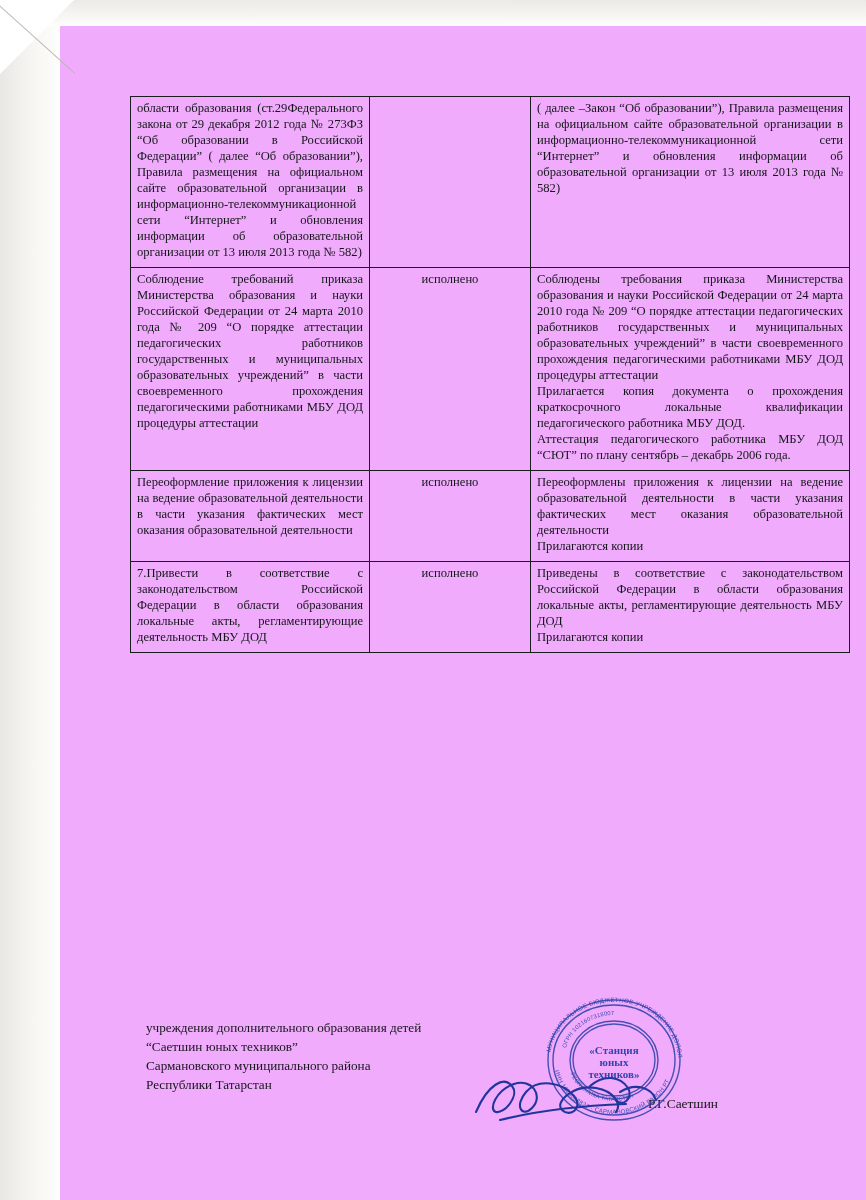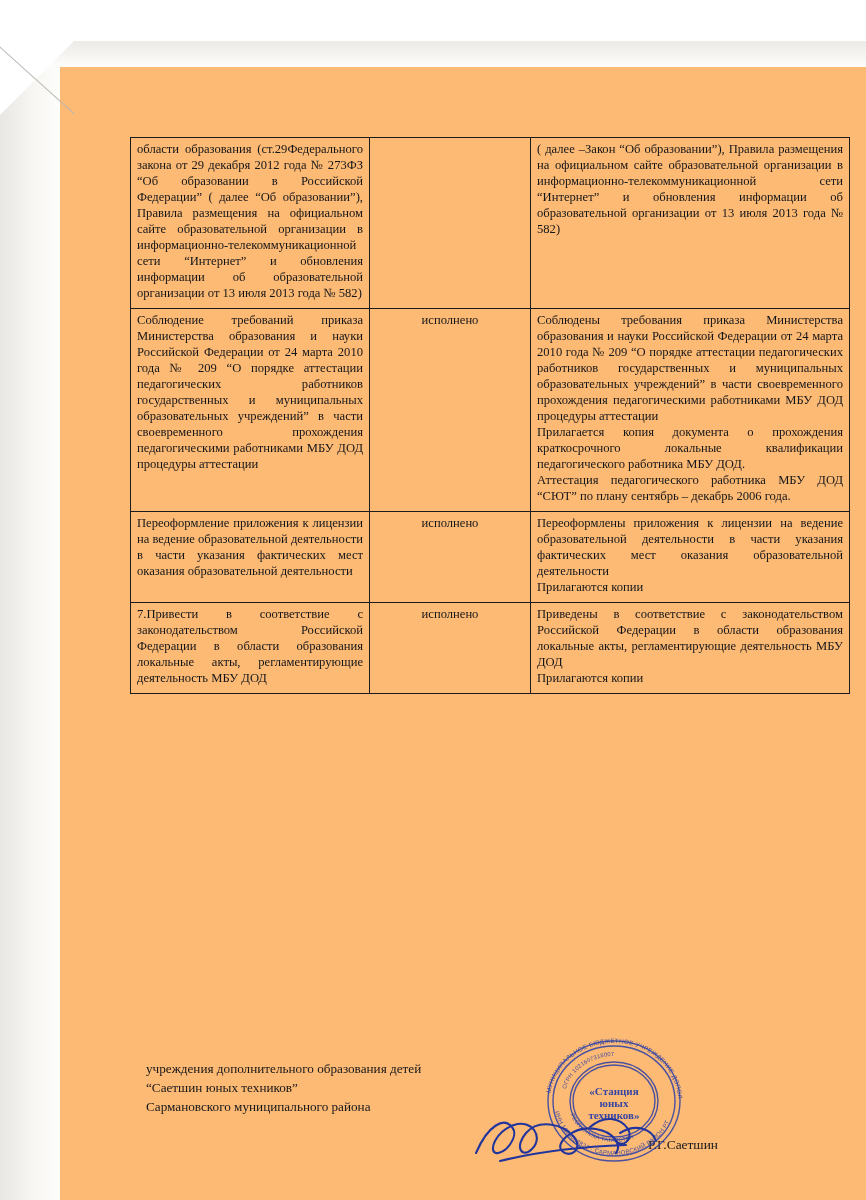--- a/index.html
+++ b/index.html
@@ -13,22 +13,21 @@
     position: relative;
     font-family: "Liberation Serif", serif;
     color: #15161a;
     overflow: hidden;
   }
 
   
   .page {
     position: absolute;
     inset: 0;
-    background: #fdba74;
-    margin-top: 41px;
+    background: #f0abfc;
   }
   .page-shadow-left {
     position: absolute;
     left: 0;
     top: 0;
     width: 60px;
     height: 1200px;
     background: linear-gradient(to right, #e8e7e3 0%, #f7f6f3 55%, #fdfdfb 100%);
     pointer-events: none;
   }
@@ -178,20 +177,21 @@
           <p class="cell-p">Прилагаются копии</p>
         </td>
       </tr>
     </tbody>
   </table>
 
   <div class="signature-block">
     <div>учреждения дополнительного образования детей</div>
     <div>“Саетшин юных техников”</div>
     <div>Сармановского муниципального района</div>
+    <div>Республики Татарстан</div>
   </div>
 
   <div class="signer-name">Р.Г.Саетшин</div>
 
   <div class="stamp">
     <svg width="156" height="128" viewBox="0 0 156 128">
       <defs>
         <path id="arcOuterTop" d="M 14,64 A 64,58 0 0 1 142,64"></path>
         <path id="arcOuterBottom" d="M 18,64 A 60,54 0 0 0 138,64"></path>
         <path id="arcInnerTop" d="M 28,64 A 50,45 0 0 1 128,64"></path>

